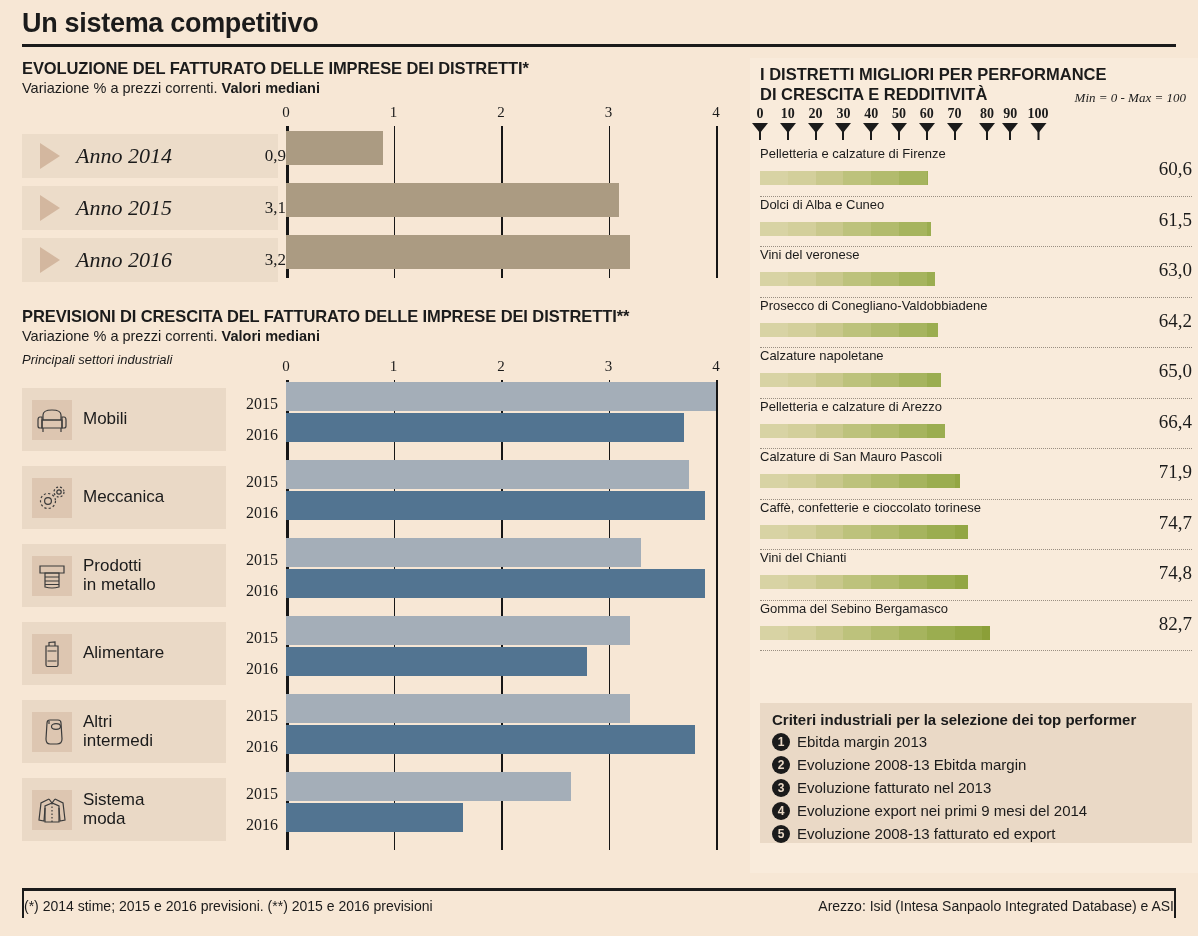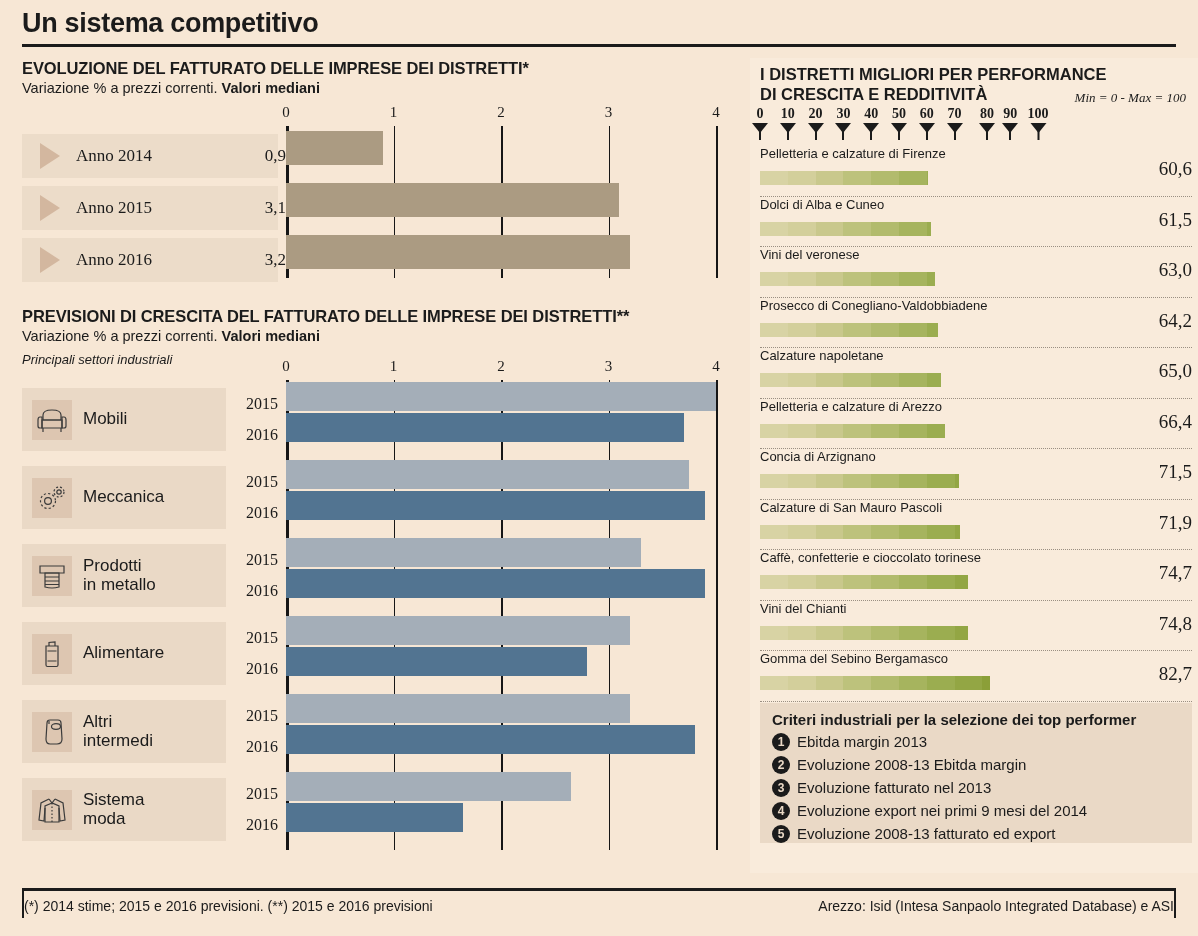--- a/index.html
+++ b/index.html
@@ -36,21 +36,21 @@
   .c1-rows { position: absolute; left: 0; top: 76px; width: 256px; }
   .c1-row {
     height: 44px; background: #ecdcc9; margin-bottom: 8px;
     display: flex; align-items: center;
   }
   .c1-tri {
     width: 0; height: 0; margin-left: 18px;
     border-top: 13px solid transparent; border-bottom: 13px solid transparent;
     border-left: 20px solid #d3b79f;
   }
-  .c1-lab { margin-left: 16px; font-size: 17px; font-family: "Liberation Serif", serif; }
+  .c1-lab { margin-left: 16px; font-size: 22px; font-family: "Liberation Serif", serif; font-style: italic; }
   .c1-vals { position: absolute; left: 224px; top: 76px; width: 40px; }
   .c1-val {
     height: 44px; margin-bottom: 8px; display: flex; align-items: center;
     justify-content: flex-end; font-size: 17px; font-family: "Liberation Serif", serif;
   }
 
   .axis-ticks { position: absolute; left: 0; top: 0; width: 100%; height: 22px; }
   .axis-tick {
     position: absolute; top: 0; transform: translateX(-50%);
     font-size: 15px; font-family: "Liberation Serif", serif;
@@ -515,35 +515,20 @@
             <div class="r-seg" style="width:27.8px;background:#d3cf9b"></div>
             <div class="r-seg" style="width:27.8px;background:#c9c88c"></div>
             <div class="r-seg" style="width:27.8px;background:#bdc27c"></div>
             <div class="r-seg" style="width:27.8px;background:#b2bb6d"></div>
             <div class="r-seg" style="width:27.8px;background:#a6b45e"></div>
             <div class="r-seg" style="width:17.792000000000016px;background:#9bad50"></div>
           </div>
      <div class="r-dots"></div>
         </div>
         <div class="r-item">
-     <div class="r-name">Concia di Arzignano</div>
-     <div class="r-val">71,5</div>
-     <div class="r-bar">
-            <div class="r-seg" style="width:27.8px;background:#d8d3a4"></div>
-            <div class="r-seg" style="width:27.8px;background:#d3cf9b"></div>
-            <div class="r-seg" style="width:27.8px;background:#c9c88c"></div>
-            <div class="r-seg" style="width:27.8px;background:#bdc27c"></div>
-            <div class="r-seg" style="width:27.8px;background:#b2bb6d"></div>
-            <div class="r-seg" style="width:27.8px;background:#a6b45e"></div>
-            <div class="r-seg" style="width:27.8px;background:#9bad50"></div>
-            <div class="r-seg" style="width:4.17px;background:#93a644"></div>
-          </div>
-     <div class="r-dots"></div>
-        </div>
-        <div class="r-item">
      <div class="r-name">Calzature di San Mauro Pascoli</div>
      <div class="r-val">71,9</div>
      <div class="r-bar">
             <div class="r-seg" style="width:27.8px;background:#d8d3a4"></div>
             <div class="r-seg" style="width:27.8px;background:#d3cf9b"></div>
             <div class="r-seg" style="width:27.8px;background:#c9c88c"></div>
             <div class="r-seg" style="width:27.8px;background:#bdc27c"></div>
             <div class="r-seg" style="width:27.8px;background:#b2bb6d"></div>
             <div class="r-seg" style="width:27.8px;background:#a6b45e"></div>
             <div class="r-seg" style="width:27.8px;background:#9bad50"></div>

